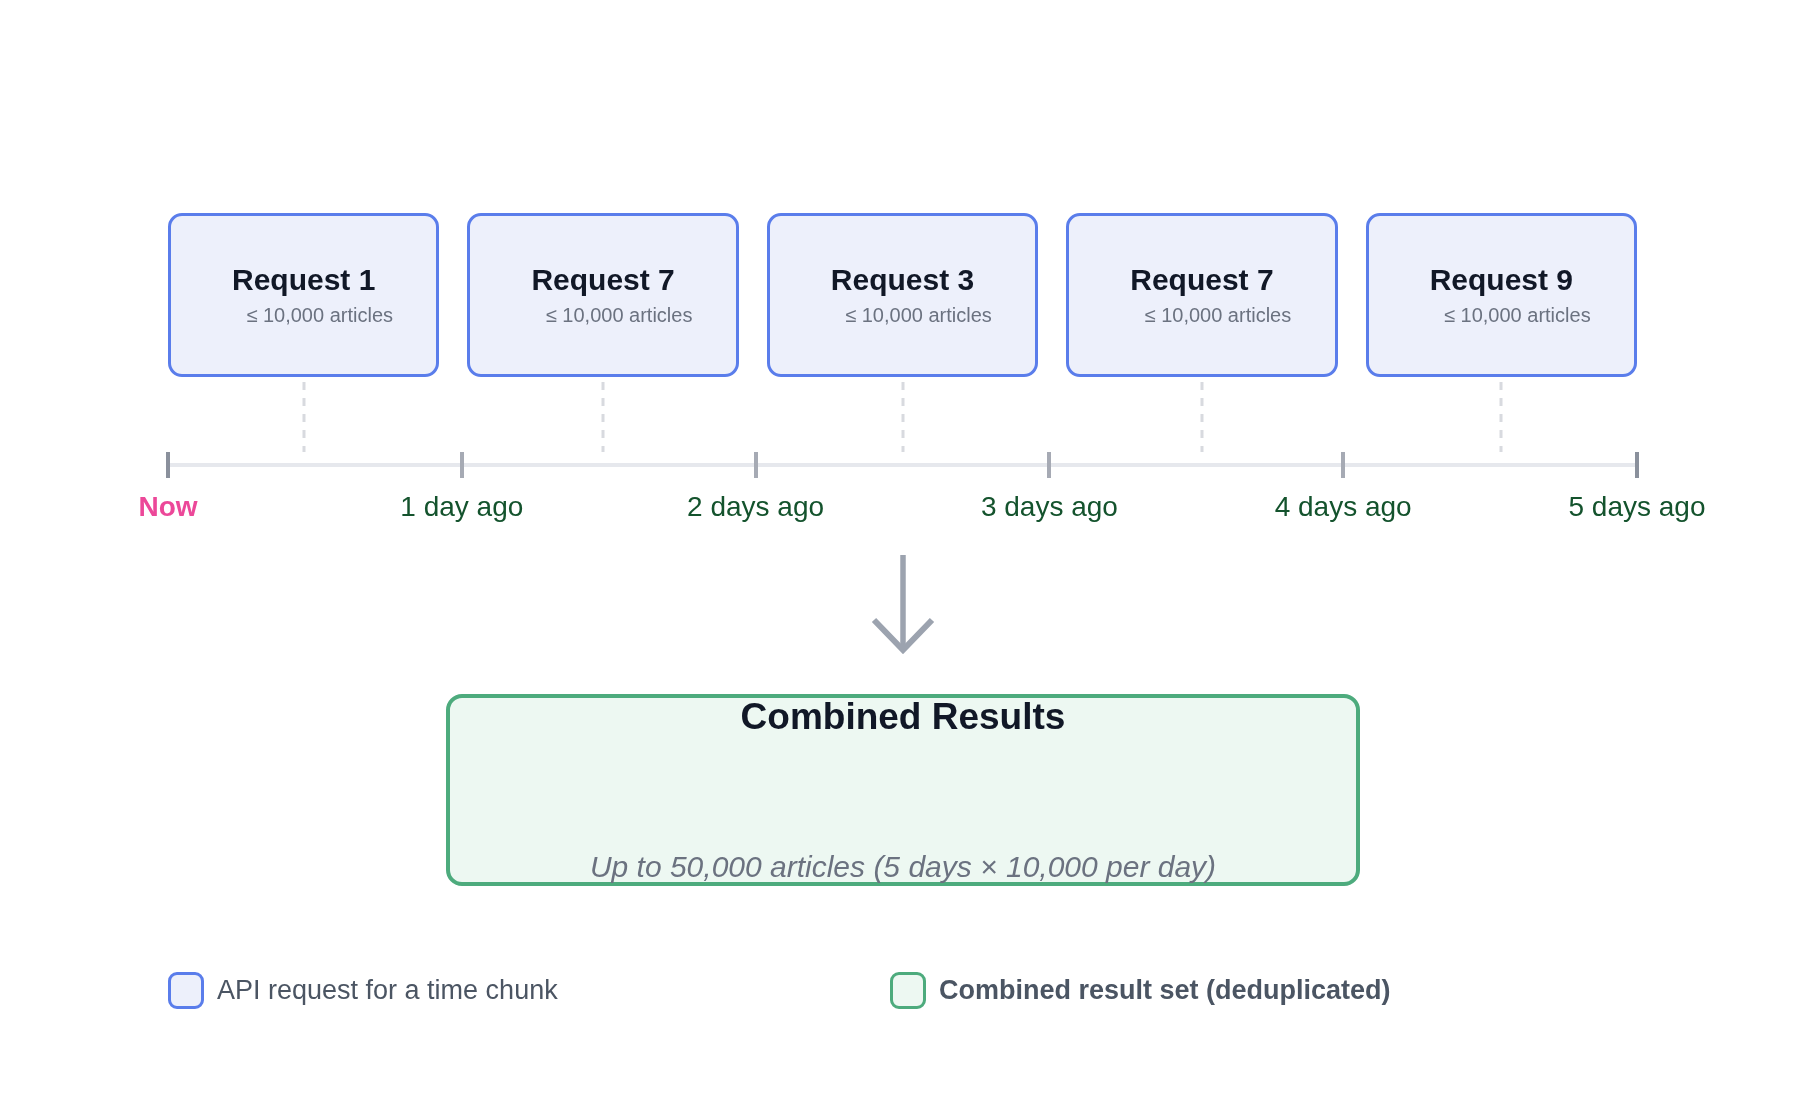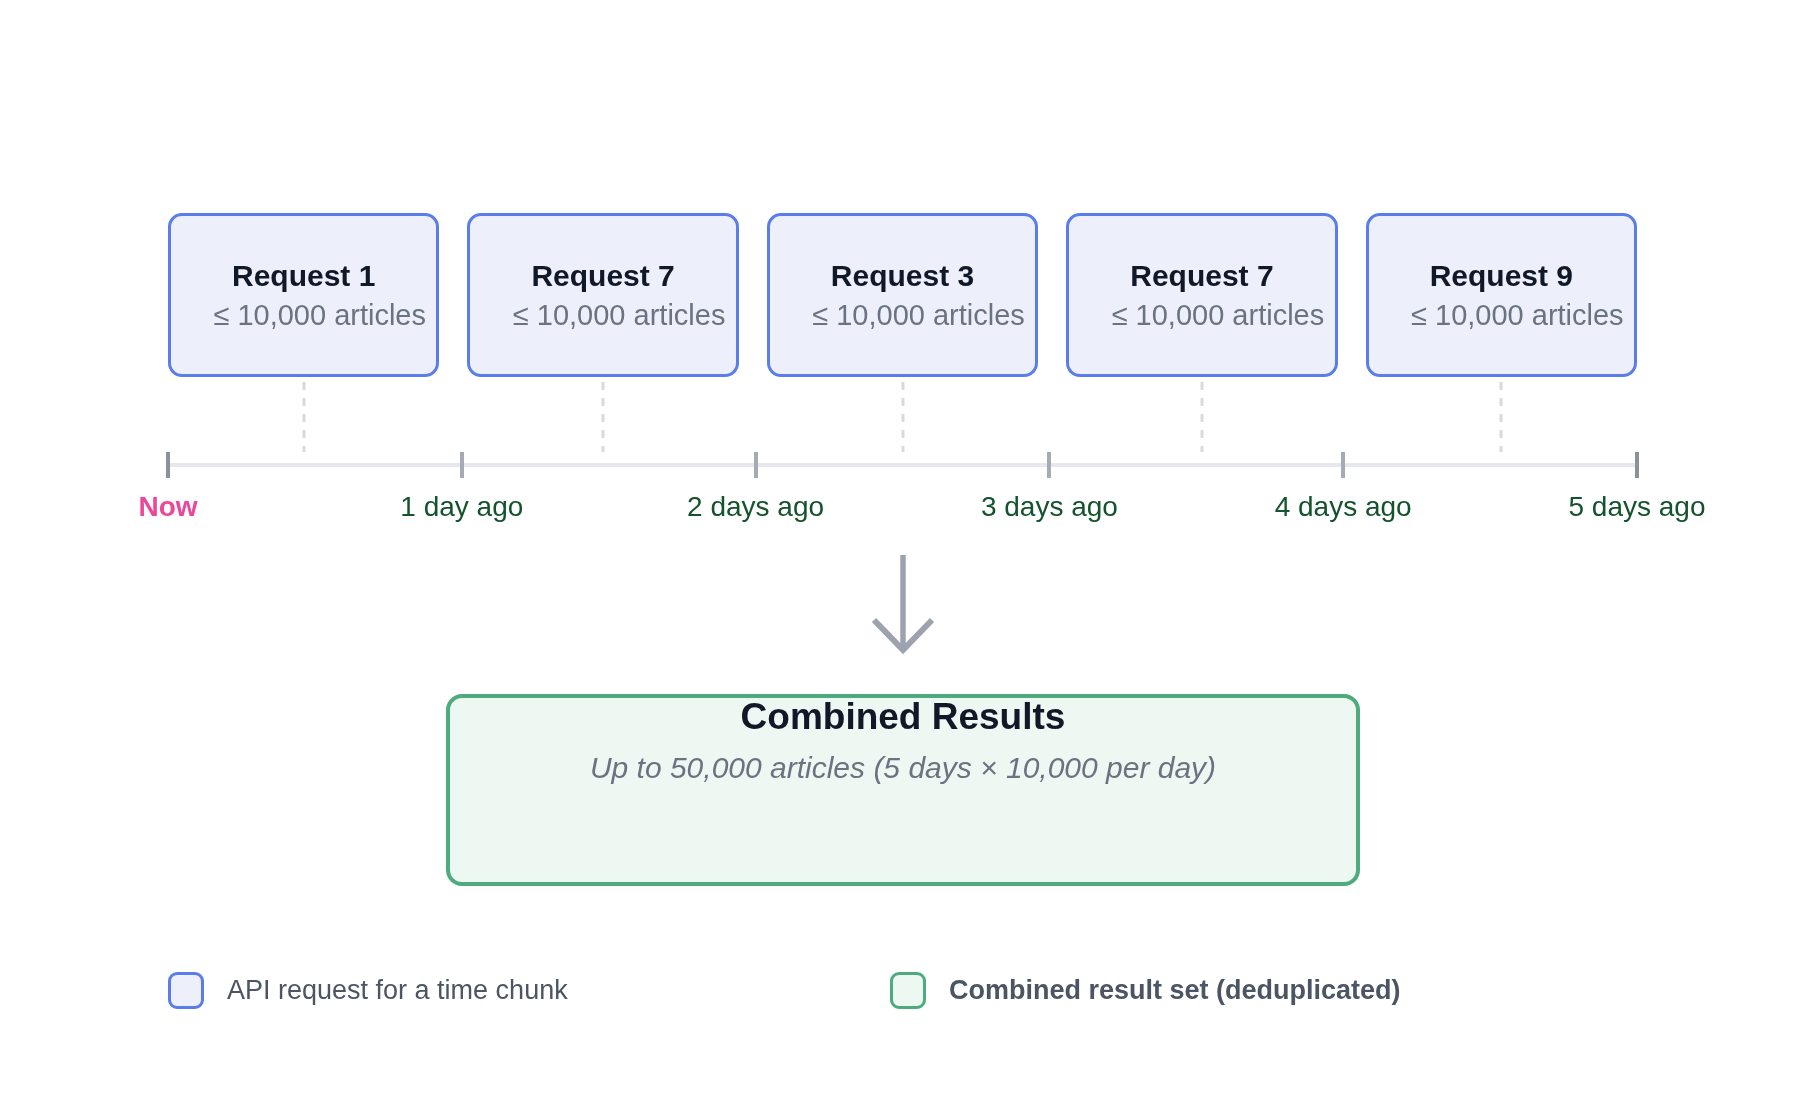--- a/index.html
+++ b/index.html
@@ -43,21 +43,21 @@
     justify-content: center;
     gap: 10px;
   }
   .request-title {
     font-size: 30px;
     font-weight: 700;
     color: #111827;
     line-height: 1;
   }
   .request-limit {
-    font-size: 29px;
+    font-size: 20px;
     color: #6B7280;
     line-height: 1;
     margin-left: 32px;
   }
   .connector {
     position: absolute;
     top: 169px;
     left: 50%;
     transform: translateX(-50%);
     width: 3px;
@@ -120,21 +120,21 @@
     left: 446px;
     top: 694px;
     width: 914px;
     height: 192px;
     background: #EDF8F2;
     border: 4px solid #4DAB7D;
     border-radius: 16px;
     display: flex;
     flex-direction: column;
     align-items: center;
-    justify-content: flex-start;
+    justify-content: space-between;
     gap: 18px;
   }
   .combined-title {
     font-size: 37px;
     font-weight: 700;
     color: #111827;
     line-height: 1;
   }
   .combined-subtitle {
     font-size: 30px;
@@ -142,21 +142,21 @@
     line-height: 1;
     font-style: italic;
   }
 
   
   .legend-item {
     position: absolute;
     top: 971px;
     display: flex;
     align-items: center;
-    gap: 23px;
+    gap: 13px;
     height: 38px;
   }
   .legend-item.first { left: 168px; }
   .legend-item.second { left: 890px; font-weight: bold; }
   .swatch {
     box-sizing: border-box;
     width: 36px;
     height: 37px;
     border-radius: 9px;
   }

